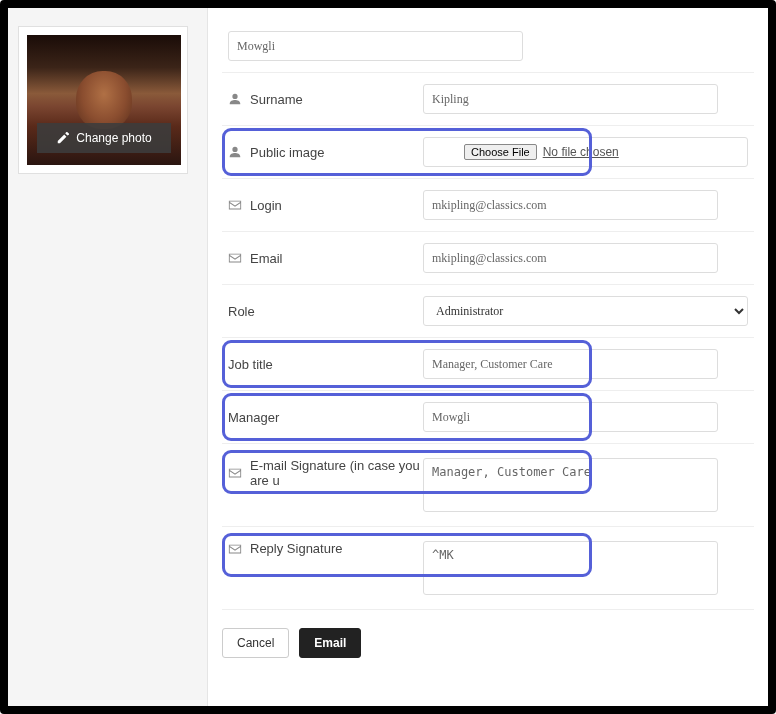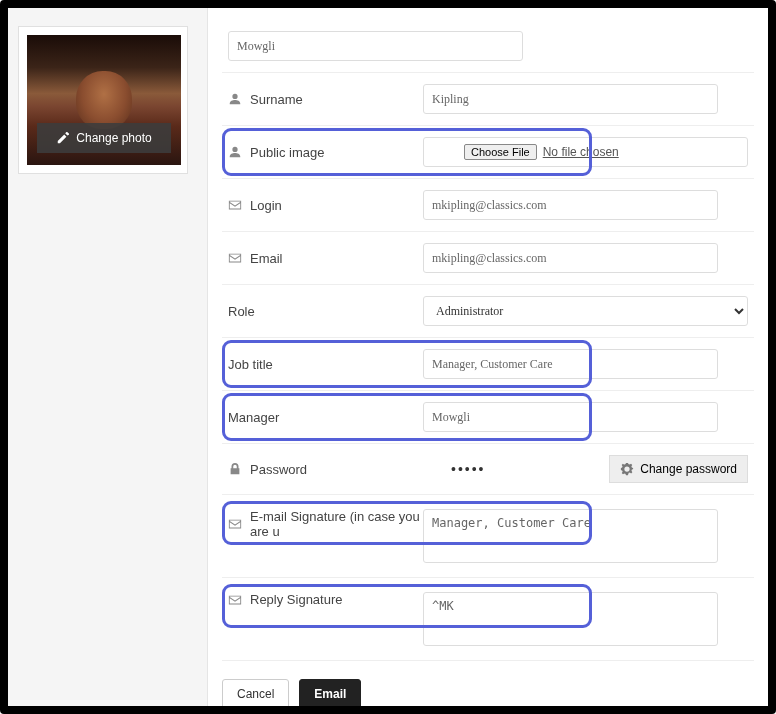--- a/index.html
+++ b/index.html
@@ -290,41 +290,20 @@
       <div class="row">
         <div class="highlight"></div>
         <div class="label-col">
           <span>Manager</span>
         </div>
         <div class="field-col">
           <input class="text-input" value="Mowgli" style="">
         </div>
       </div>
 
-      <div class="row">
-        <div class="label-col">
-          <span class="ico">
-            <svg viewBox="0 0 16 16">
-                <path fill="#888" d="M4 7V5a4 4 0 1 1 8 0v2h1v7H3V7h1zm2 0h4V5a2 2 0 1 0-4 0v2z"></path>
-              </svg>
-          </span>
-          <span>Password</span>
-        </div>
-        <div class="field-col">
-          <span class="pw-dots">•••••</span>
-          <button class="change-pw-btn">
-            <span class="ico">
-              <svg viewBox="0 0 16 16">
-                  <path fill="#777" d="M8 5a3 3 0 1 0 0 6 3 3 0 0 0 0-6zm7 3-1.6.9c0 .4-.1.8-.3 1.2l1 1.5-1.4 1.4-1.5-1c-.4.2-.8.3-1.2.3L9 15H7l-.9-1.6c-.4 0-.8-.1-1.2-.3l-1.5 1L2 12.7l1-1.5c-.2-.4-.3-.8-.3-1.2L1 9V7l1.6-.9c0-.4.1-.8.3-1.2l-1-1.5L3.3 2l1.5 1c.4-.2.8-.3 1.2-.3L7 1h2l.9 1.6c.4 0 .8.1 1.2.3l1.5-1L14 3.3l-1 1.5c.2.4.3.8.3 1.2L15 7v1z"></path>
-                </svg>
-            </span>
-            <span>Change password</span>
-          </button>
-        </div>
-      </div>
 
       <div class="row tall">
         <div class="highlight" style="top:6px; bottom:auto; height:44px;"></div>
         <div class="label-col">
           <span class="ico">
             <svg viewBox="0 0 16 16">
                 <path fill="#888" d="M1 3h14v10H1V3zm1 1v.5l6 4 6-4V4H2zm12 2-6 4-6-4v6h12V6z"></path>
               </svg>
           </span>
           <span>E-mail Signature (in case you are u</span>

